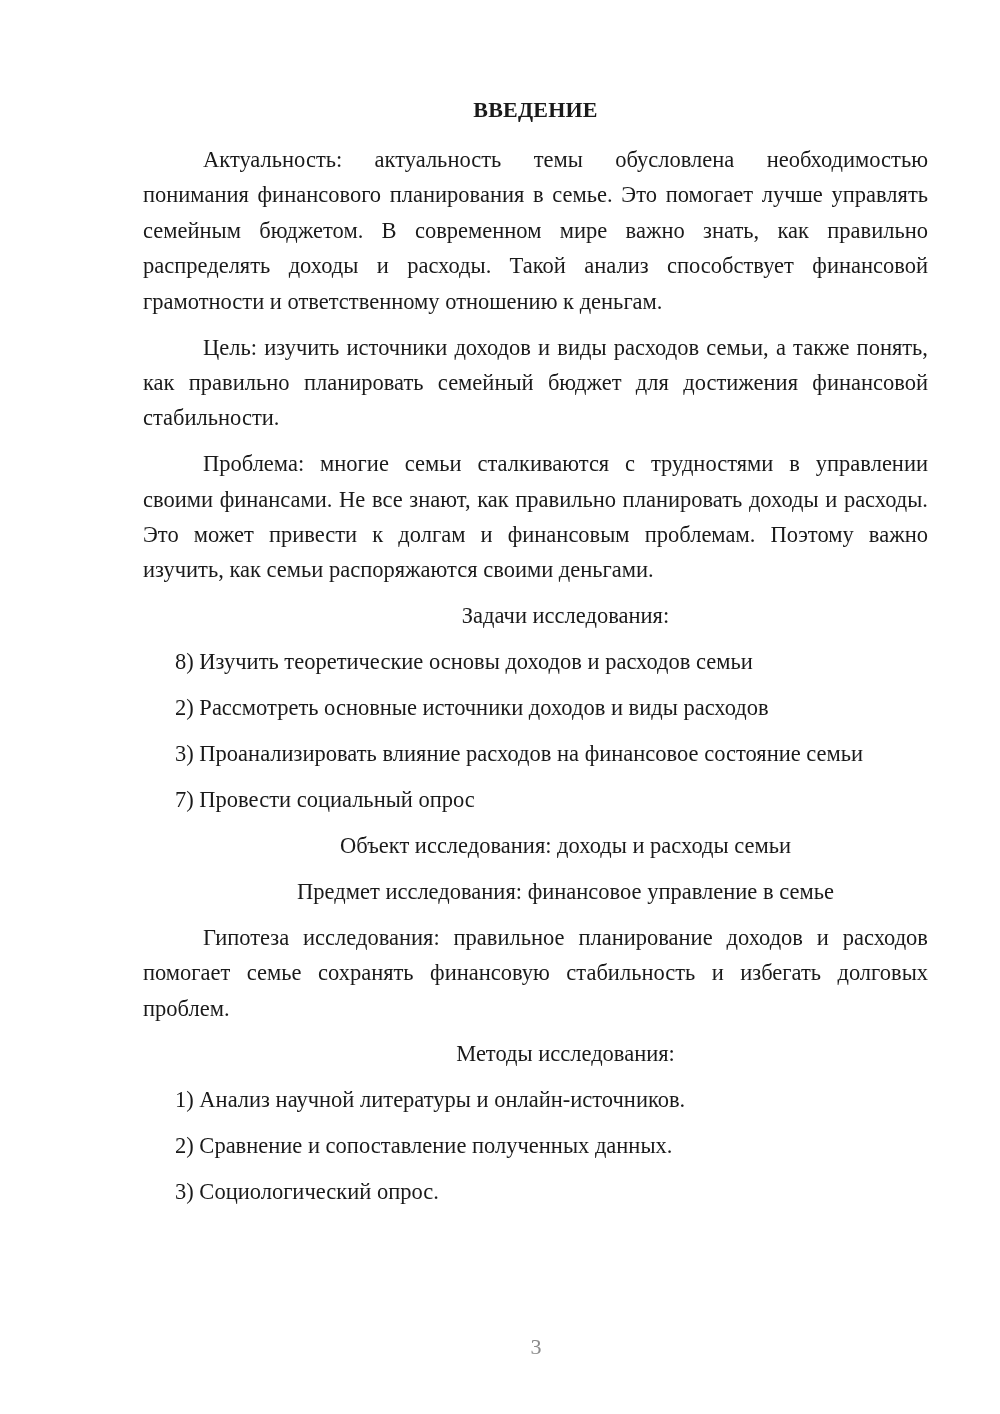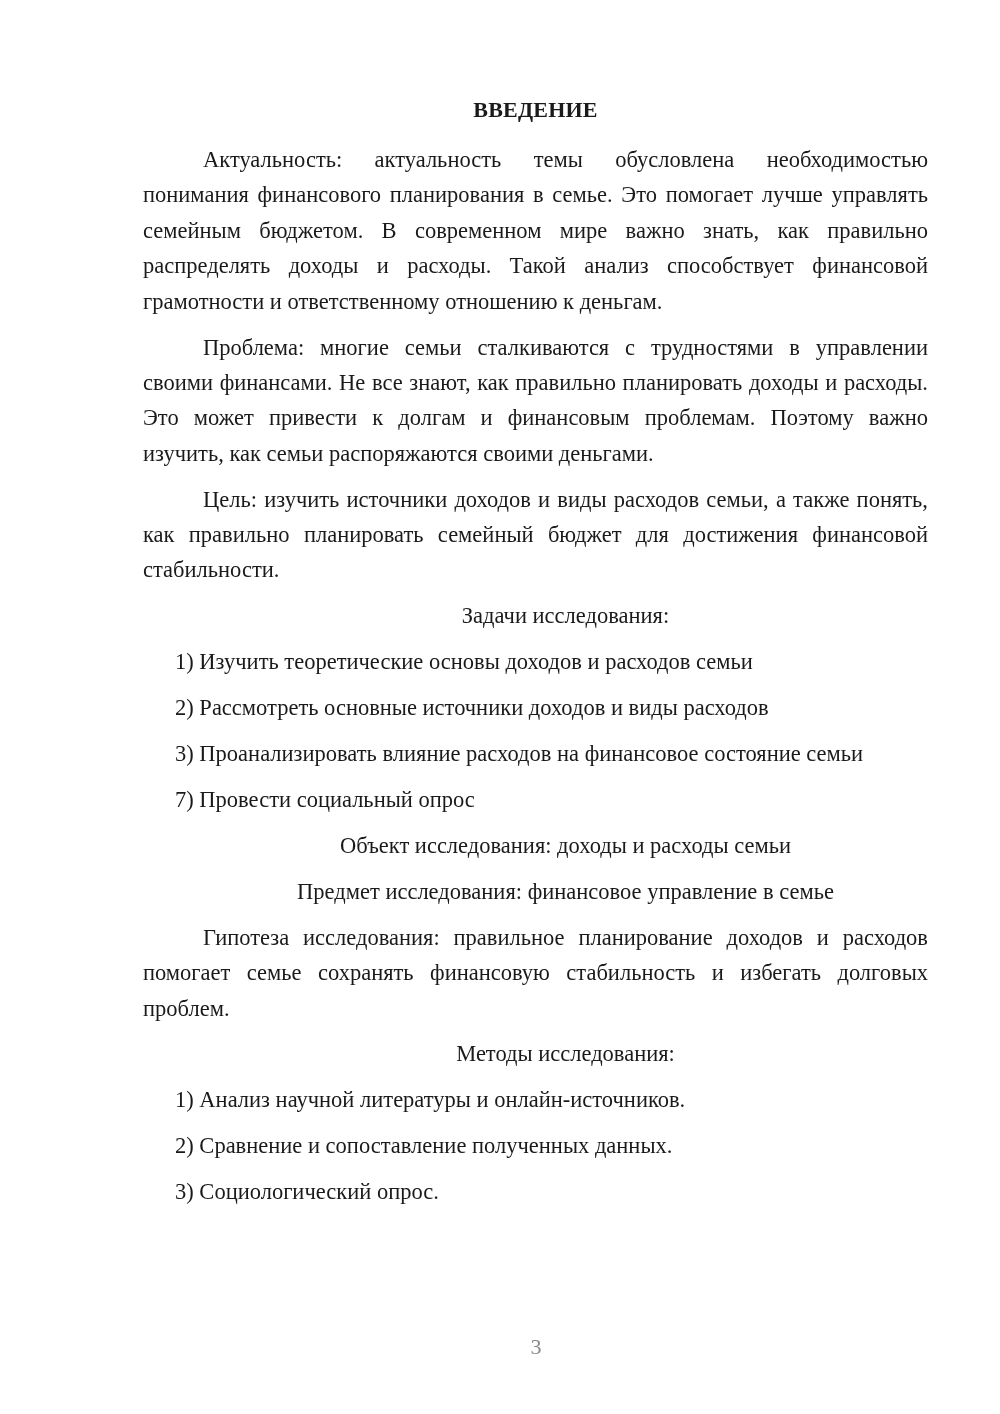--- a/index.html
+++ b/index.html
@@ -60,28 +60,28 @@
     }
   </style>
 </head>
 <body>
 
 <div class="page">
   <h1 class="heading">ВВЕДЕНИЕ</h1>
 
   <p class="para">Актуальность: актуальность темы обусловлена необходимостью понимания финансового планирования в семье. Это помогает лучше управлять семейным бюджетом. В современном мире важно знать, как правильно распределять доходы и расходы. Такой анализ способствует финансовой грамотности и ответственному отношению к деньгам.</p>
 
+  <p class="para">Цель: изучить источники доходов и виды расходов семьи, а также понять, как правильно планировать семейный бюджет для достижения финансовой стабильности.</p>
+
   <p class="para">Проблема: многие семьи сталкиваются с трудностями в управлении своими финансами. Не все знают, как правильно планировать доходы и расходы. Это может привести к долгам и финансовым проблемам. Поэтому важно изучить, как семьи распоряжаются своими деньгами.</p>
-
-  <p class="para">Цель: изучить источники доходов и виды расходов семьи, а также понять, как правильно планировать семейный бюджет для достижения финансовой стабильности.</p>
 
   <p class="para left">Задачи исследования:</p>
 
   <div>
-    <p class="item left">1) Изучить теоретические основы доходов и расходов семьи</p>
+    <p class="item left">8) Изучить теоретические основы доходов и расходов семьи</p>
     <p class="item left">2) Рассмотреть основные источники доходов и виды расходов</p>
     <p class="item">3) Проанализировать влияние расходов на финансовое состояние семьи</p>
     <p class="item left">7) Провести социальный опрос</p>
   </div>
 
   <p class="para left">Объект исследования: доходы и расходы семьи</p>
 
   <p class="para left">Предмет исследования: финансовое управление в семье</p>
 
   <p class="para">Гипотеза исследования: правильное планирование доходов и расходов помогает семье сохранять финансовую стабильность и избегать долговых проблем.</p>

